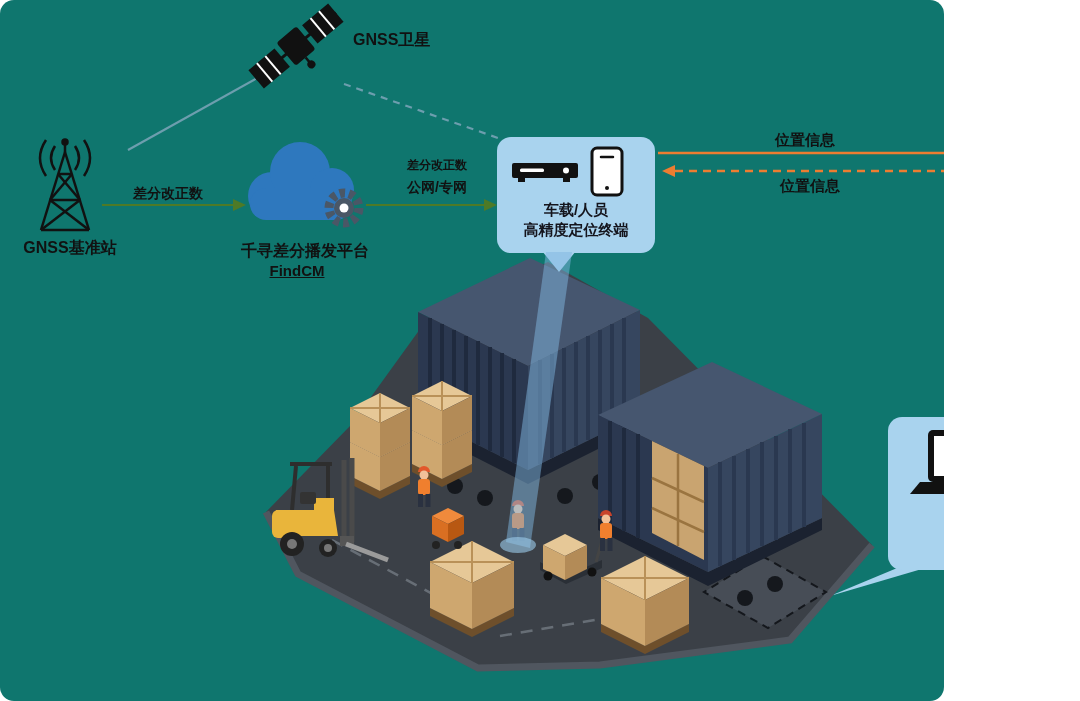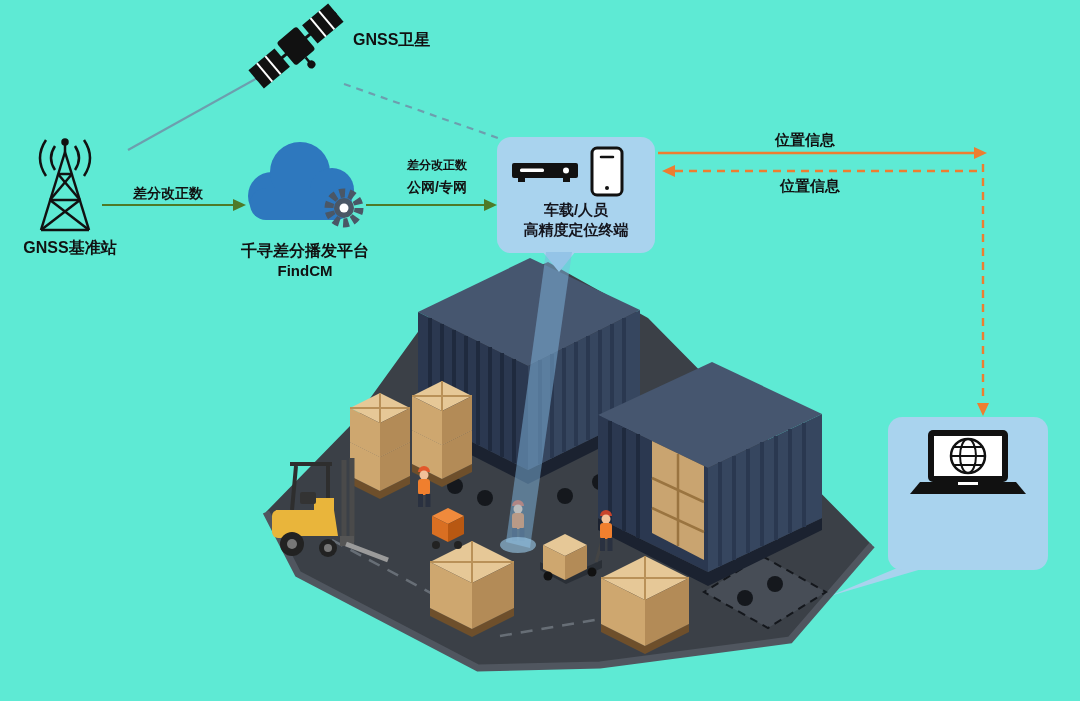--- a/index.html
+++ b/index.html
@@ -1,18 +1,19 @@
 <!DOCTYPE html>
 <html><head>
 <meta charset="utf-8">
 <style>
   html,body { margin:0; padding:0; background:#ffffff; }
   .stage {
-    position:relative; width:1080px; height:701px; background:#5eead4; overflow:hidden;
+    position:relative; width:944px; height:701px; background:#0f766e; overflow:hidden;
     font-family:"Liberation Sans","DejaVu Sans",sans-serif;
+    border-radius:14px;
   }
   svg.layer { position:absolute; left:0; top:0; }
   .lbl { position:absolute; color:#111; line-height:1.25; text-align:center; white-space:nowrap; }
   .b { font-weight:700; }
   .sb { font-weight:600; }
 </style>
 </head>
 <body>
 
 <div class="stage">
@@ -237,21 +238,21 @@
     <polygon points="542,251 576,251 559,272" fill="#A9D3EE"></polygon>
     <polygon points="546,252 572,252 530,548 506,542" fill="#7FB6DF" opacity="0.5"></polygon>
     <ellipse cx="518" cy="545" rx="18" ry="8" fill="#9CCDED" opacity="0.6"></ellipse>
   </g>
 </svg>
 
 <div class="lbl b" style="left:353px;top:30px;font-size:16px;">GNSS卫星</div>
 <div class="lbl b" style="left:10px;top:238px;width:120px;font-size:16px;">GNSS基准站</div>
 <div class="lbl sb" style="left:112px;top:185px;width:112px;font-size:14px;">差分改正数</div>
 <div class="lbl b" style="left:225px;top:241px;width:160px;font-size:16px;">千寻差分播发平台</div>
-<div class="lbl b" style="left:225px;top:262px;width:160px;font-size:15px;">FindCM</div>
+<div class="lbl b" style="left:217px;top:262px;width:160px;font-size:15px;text-decoration:underline;">FindCM</div>
 <div class="lbl sb" style="left:383px;top:158px;width:108px;font-size:12px;">差分改正数</div>
 <div class="lbl sb" style="left:383px;top:179px;width:108px;font-size:14px;">公网/专网</div>
 <div class="lbl b" style="left:499px;top:201px;width:154px;font-size:15px;color:#14141C;">车载/人员</div>
 <div class="lbl b" style="left:499px;top:221px;width:154px;font-size:15px;color:#14141C;">高精度定位终端</div>
 <div class="lbl sb" style="left:755px;top:131px;width:100px;font-size:15px;">位置信息</div>
 <div class="lbl sb" style="left:760px;top:177px;width:100px;font-size:15px;">位置信息</div>
 
 </div>
 
 </body></html>

